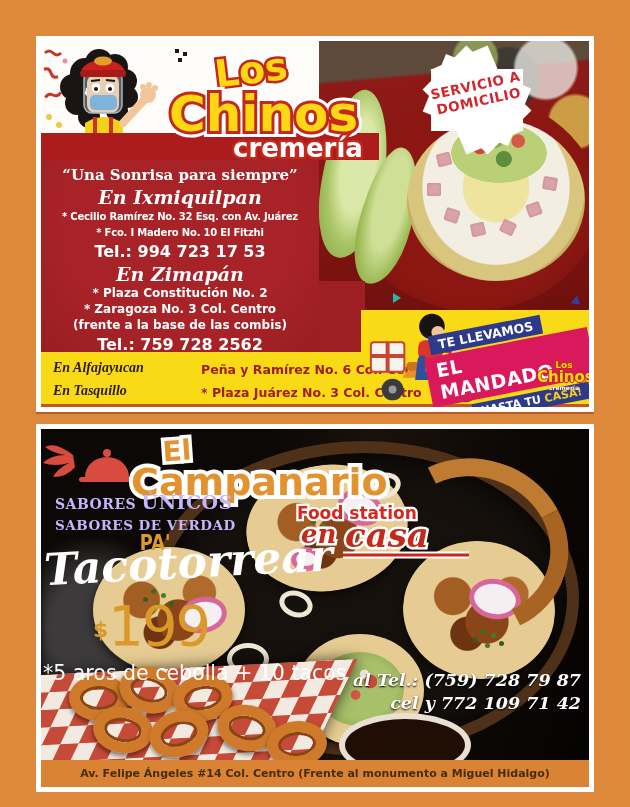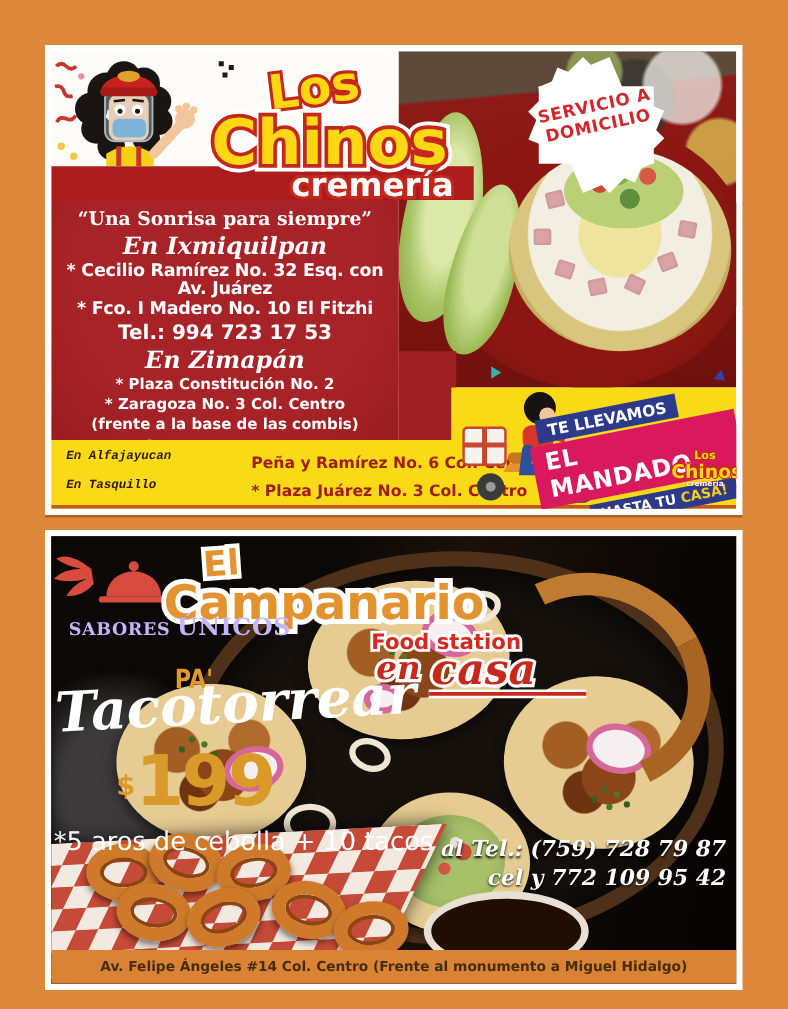--- a/index.html
+++ b/index.html
@@ -35,29 +35,29 @@
       radial-gradient(circle at 55% 60%, #5F8F3C 0 12%, transparent 13%),
       radial-gradient(circle at 45% 25%, #7FAF4C 0 14%, transparent 15%),
       radial-gradient(ellipse at 50% 50%, #B9D077 0 70%, transparent 71%); }
 
   .a1-redband { position:absolute; left:0; top:92px; width:338px; height:27px; background:#AC1C1C; }
   .a1-maroon { position:absolute; left:0; top:119px; width:278px; height:192px; background:radial-gradient(circle at 50% 30%, #A82327 0 60%, #9A1D20 100%); color:#fff; text-align:center; }
   .a1-maroon-patch { position:absolute; left:278px; top:240px; width:46px; height:71px; background:#9E1F22; }
 
   .tagline { font-family:"DejaVu Serif", serif; font-weight:bold; font-size:15px; margin-top:6px; }
   .city-h { font-family:"DejaVu Serif", serif; font-weight:bold; font-style:italic; font-size:19px; margin-top:2px; }
-  .addr1 { font-size:14px; font-weight:bold; line-height:14px; letter-spacing:-0.2px; margin-top:2px; }
+  .addr1 { font-size:10px; font-weight:bold; line-height:14px; letter-spacing:-0.2px; margin-top:2px; }
   .addr2 { font-size:12px; font-weight:bold; line-height:15px; margin-top:1px; }
   .tel { font-size:16px; font-weight:bold; margin-top:2px; }
 
   .a1-aceptamos { position:absolute; left:212px; top:246px; width:112px; height:65px; background:#9E1F22; color:#F6CE17; font-weight:bold; font-size:11px; line-height:14px; text-align:center; padding-top:8px; z-index:3; }
 
   .a1-scooterpanel { position:absolute; left:320px; top:269px; width:228px; height:97px; background:#F8DB16; }
   .a1-strip { position:absolute; left:0; top:311px; width:548px; height:55px; background:#F8DB16; border-bottom:3px solid #C2581F; }
-  .town-name { position:absolute; font-family:Liberation Mono, monospace; font-style:italic; font-weight:bold; font-size:10px; color:#2E1A06; }
+  .town-name { position:absolute; font-family:Liberation Serif, serif; font-style:italic; font-weight:bold; font-size:14px; color:#2E1A06; }
   .town-addr { position:absolute; font-size:12.5px; font-weight:bold; color:#A11C11; }
 
   .logo-svg { position:absolute; left:126px; top:-2px; width:240px; height:125px; z-index:5; }
   .char-svg { position:absolute; left:6px; top:2px; width:125px; height:90px; z-index:4; }
   .squiggle-svg { position:absolute; left:0; top:6px; width:30px; height:84px; z-index:4; }
   .dots { position:absolute; width:4px; height:4px; background:#1C1814; box-shadow:8px 3px 0 #1C1814, 3px 9px 0 #1C1814; z-index:5; }
 
   .starburst { position:absolute; left:368px; top:12px; width:135px; height:94px; z-index:6; }
   .burst-sq { position:absolute; left:22px; top:16px; width:92px; height:62px; background:#fff; }
   .burst-label { position:absolute; left:8px; top:24px; width:120px; text-align:center; transform:rotate(-12deg); color:#D3262C; font-weight:bold; font-size:13.5px; line-height:16px; letter-spacing:.5px; }
@@ -117,21 +117,21 @@
   .encasa-svg { position:absolute; left:250px; top:76px; width:215px; height:58px; z-index:6; }
   .slogan { position:absolute; color:#c4b5fd; font-family:"DejaVu Serif", serif; font-weight:bold; z-index:6; letter-spacing:.5px; }
   .slog1 { left:14px; top:62px; font-size:14px; }
   .slog1 .big { font-size:19px; }
   .slog2 { left:14px; top:88px; font-size:13.5px; }
 
   .pa { position:absolute; left:96px; top:102px; color:#DF9A2F; font-weight:bold; font-size:21px; transform:scaleX(.85); z-index:6; }
   .taco-svg { position:absolute; left:0; top:110px; width:340px; height:66px; z-index:6; }
   .price { position:absolute; left:52px; top:164px; color:#D99A2A; z-index:6; }
   .price .cur { font-size:22px; font-weight:bold; vertical-align:8px; }
-  .price .amt { font-size:56px; font-weight:bold; letter-spacing:-2px; }
+  .price .amt { font-size:56px; font-weight:normal; letter-spacing:-2px; }
   .promo-note { position:absolute; left:2px; top:232px; width:420px; color:#fff; font-size:20.5px; z-index:6; }
 
   .order { position:absolute; left:300px; top:240px; width:240px; text-align:right; color:#fff; z-index:6;
     font-family:"DejaVu Serif", serif; font-style:italic; font-weight:bold; font-size:17.5px; line-height:23px;
     text-shadow:0 1px 2px #000; }
 
   .a2-footer { position:absolute; left:0; top:331px; width:548px; height:27px; background:#DB8334; color:#472D0C; font-weight:bold; font-size:11px; line-height:27px; text-align:center; z-index:6; }
 </style>
 </head>
 <body>
@@ -335,32 +335,33 @@
         <text x="168" y="90" font-size="17" font-weight="bold" fill="#D6281E" stroke="#FFFFFF" stroke-width="4.5" paint-order="stroke">Food station</text>
       </svg>
       <svg class="encasa-svg" viewBox="0 0 215 58">
         <text x="10" y="38" font-size="26" font-weight="bold" font-style="italic" font-family="DejaVu Serif, serif" fill="#C6281C" stroke="#FFFFFF" stroke-width="5" paint-order="stroke">en</text>
         <text x="54" y="42" font-size="34" font-weight="bold" font-style="italic" font-family="DejaVu Serif, serif" fill="#C6281C" stroke="#FFFFFF" stroke-width="5" paint-order="stroke">casa</text>
         <line x1="52" y1="50" x2="178" y2="50" stroke="#FFFFFF" stroke-width="7"></line>
         <line x1="52" y1="50" x2="178" y2="50" stroke="#C6281C" stroke-width="3"></line>
       </svg>
 
       <div class="slogan slog1"><span>SABORES </span><span class="big">ÚNICOS</span></div>
+      <div class="slogan slog2">SABORES DE VERDAD</div>
 
       <div class="pa">PA'</div>
       <svg class="taco-svg" viewBox="0 0 340 66">
         <g transform="rotate(-3 10 46)">
           <text x="4" y="46" font-size="44" font-weight="bold" font-style="italic" font-family="DejaVu Serif, serif" fill="#FFFFFF">Tacotorrear</text>
         </g>
       </svg>
       <div class="price"><span class="cur">$</span><span class="amt">199</span></div>
       <div class="promo-note">*5 aros de cebolla + 10 tacos</div>
 
       <div class="order">
         <div>al Tel.: (759) 728 79 87</div>
-        <div>cel y 772 109 95 42</div>
+        <div>cel y 772 109 71 42</div>
       </div>
 
       <div class="a2-footer">Av. Felipe Ángeles #14 Col. Centro (Frente al monumento a Miguel Hidalgo) Ixmiquilpan, Hgo.</div>
     </div>
   </div>
 
 </div>
 
 </body></html>

